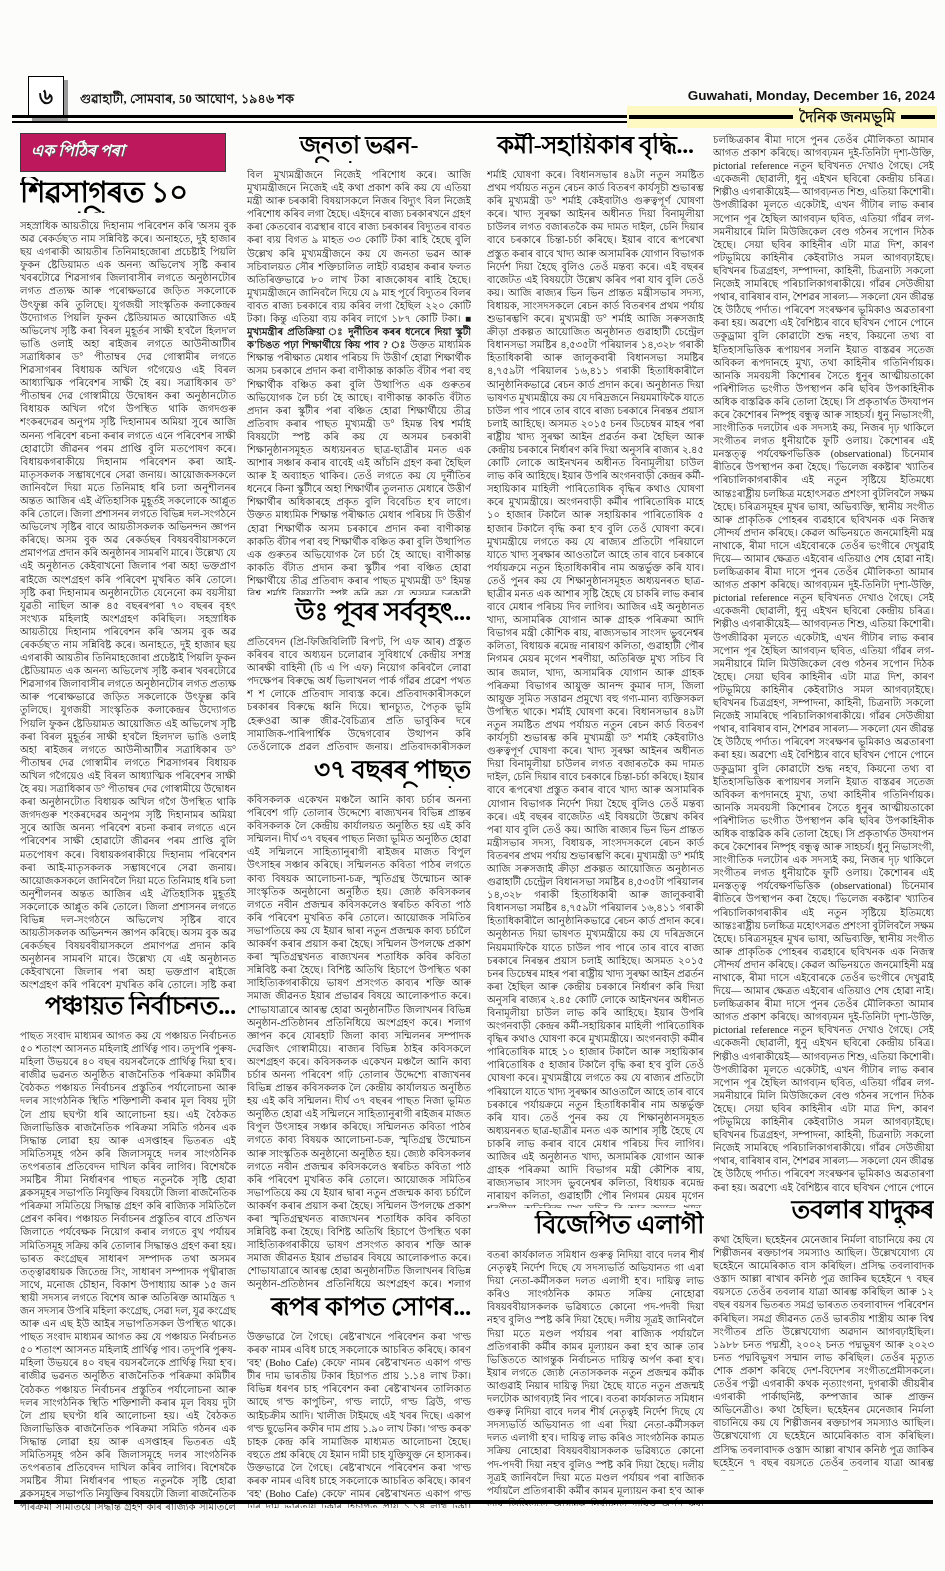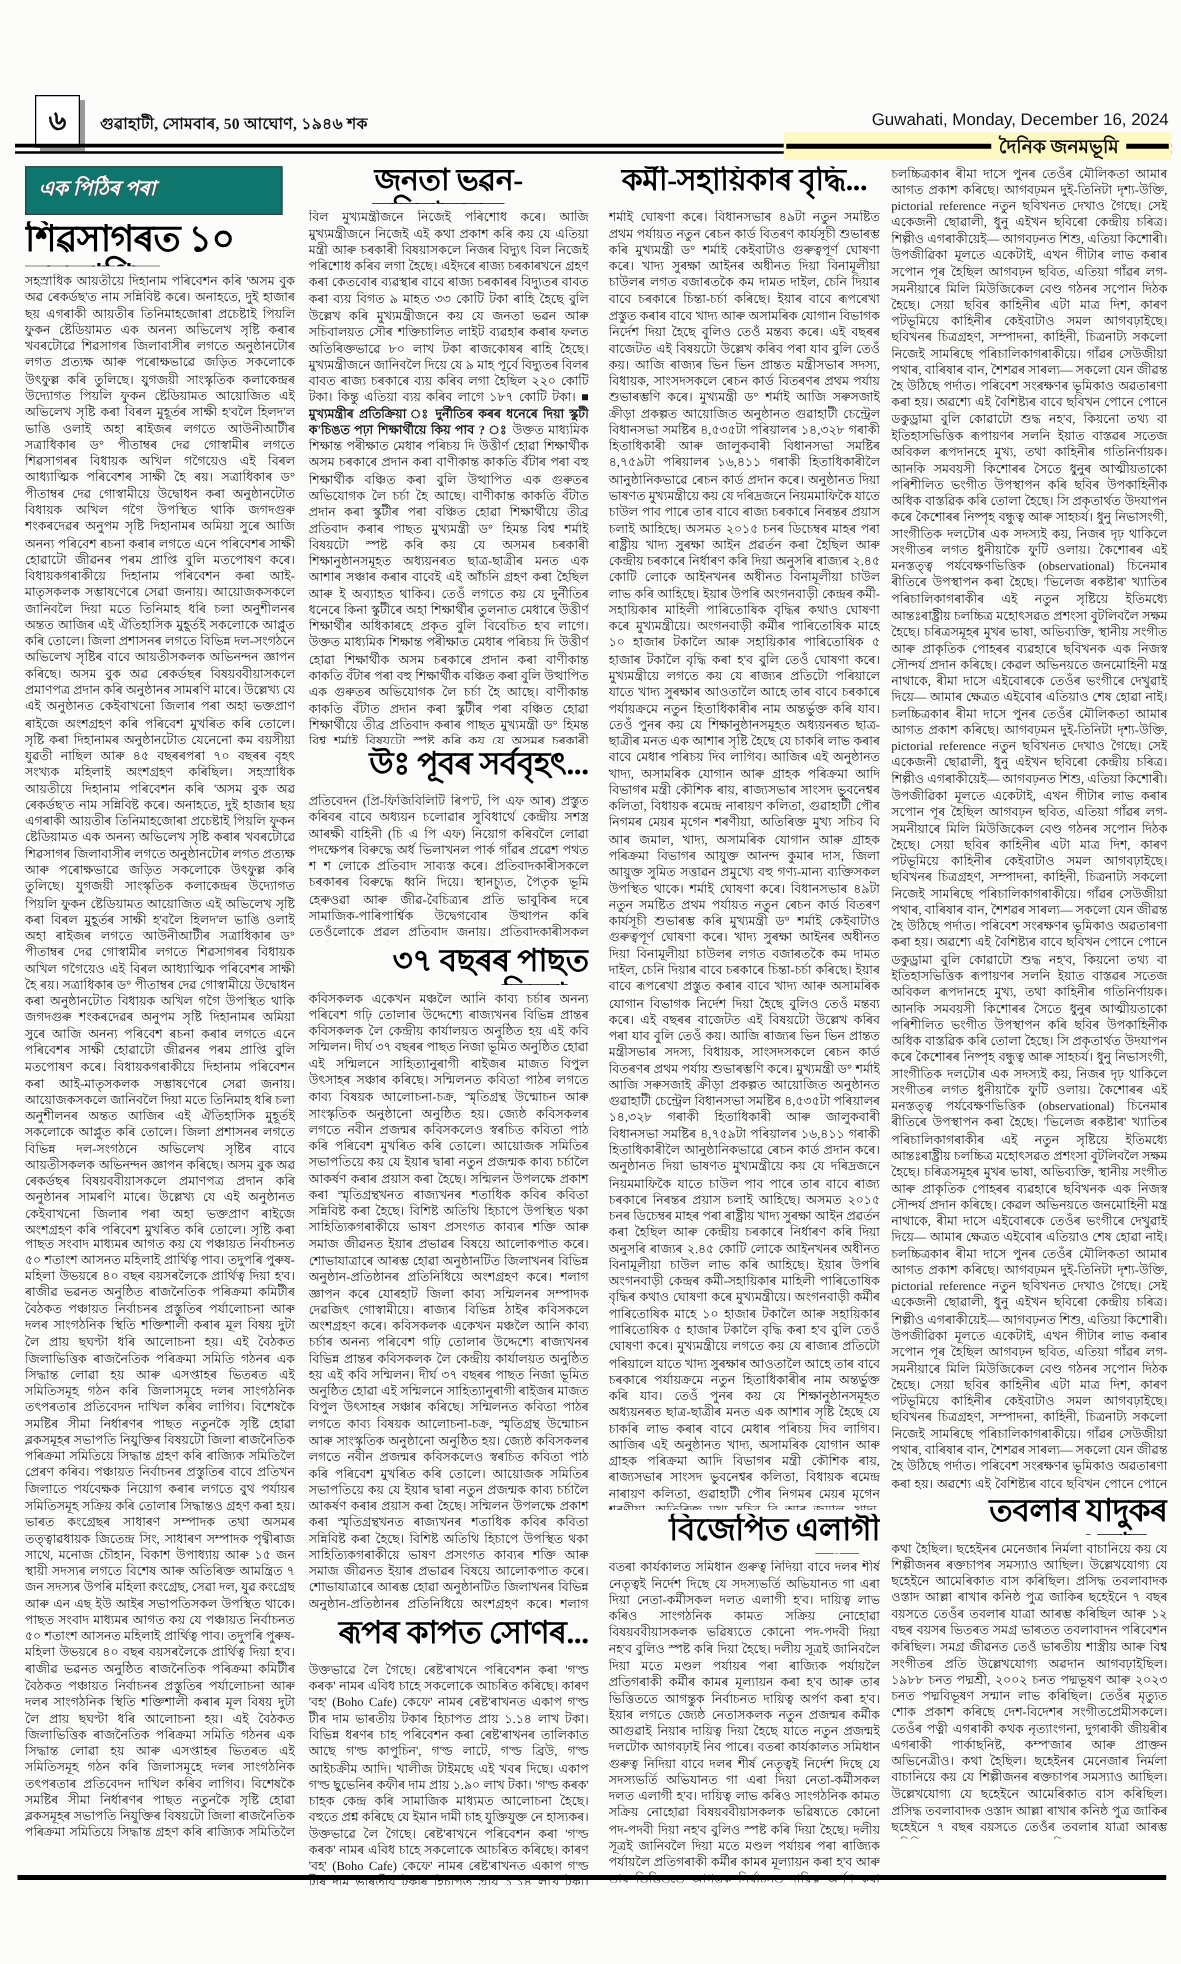--- a/index.html
+++ b/index.html
@@ -19,42 +19,42 @@
     display:flex; align-items:center; justify-content:center;
     font-size:22px; font-weight:bold;
   }
   .dateline-as{
     position:absolute; left:80px; top:90px;
     font-size:12.5px; font-weight:bold; letter-spacing:.2px;
   }
   .dateline-en{
     position:absolute; right:10px; top:88px;
     font-family:"Liberation Sans","DejaVu Sans",sans-serif;
-    font-size:13.5px; font-weight:normal;
+    font-size:13.5px; font-weight:bold;
   }
   .top-rule{
     position:absolute; left:12px; right:8px; top:115px;
     height:8px; border-top:3px solid #000; border-bottom:2px solid #000;
   }
   .masthead-wrap{
     position:absolute; right:8px; top:106px; width:310px; height:22px;
     background:#fef9c3; display:flex; align-items:center; gap:6px;
     padding:0 2px;
   }
   .mast-line{ flex:1; height:4px; background:#000; }
   .mast-line.short{ flex:0 0 34px; }
   .masthead-text{ font-size:15px; font-weight:bold; white-space:nowrap; }
   
   .col{ position:absolute; top:133px; }
   #col1{ left:20px;  width:216px; }
   #col2{ left:247px; width:224px; }
   #col3{ left:487px; width:217px; }
   #col4{ left:713px; width:221px; }
   .kicker{
-    width:206px; background:#0f766e; color:#fff;
+    width:206px; background:#be185d; color:#fff;
     border:1px solid #3c3c3c;
     font-style:italic; font-weight:bold; font-size:16px;
     padding:4px 10px 6px 10px; margin-bottom:5px;
     text-shadow:1px 1px 0 #555;
   }
   .hl{ font-weight:bold; color:#000; line-height:1.08; overflow:hidden; }
   .hl-main{ font-size:29px; height:36px; margin-bottom:6px; letter-spacing:-.5px; }
   .hl-top{  font-size:24px; height:30px; text-align:center; margin-bottom:5px; letter-spacing:-.3px; }
   .hl-sub{  font-size:25px; height:32px; text-align:right; margin:3px 0 5px 0; letter-spacing:-.3px; }
   .body-text{
@@ -81,20 +81,21 @@
   <span class="masthead-text">দৈনিক জনমভূমি</span>
   <div class="mast-line short"></div>
 </div>
 
 <div class="col" id="col1">
   <div class="kicker">
     <span>এক পিঠিৰ পৰা</span>
   </div>
   <h1 class="hl hl-main">শিৱসাগৰত ১০ সহস্ৰাধিক...</h1>
   <div class="body-text" style="height:770px">সহস্ৰাধিক আয়তীয়ে দিহানাম পৰিবেশন কৰি 'অসম বুক অৱ ৰেকৰ্ডছ'ত নাম সন্নিবিষ্ট কৰে। অনাহতে, দুই হাজাৰ ছয় এগৰাকী আয়তীৰ তিনিমাহজোৰা প্ৰচেষ্টাই পিয়লি ফুকন ষ্টেডিয়ামত এক অনন্য অভিলেখ সৃষ্টি কৰাৰ খবৰটোৱে শিৱসাগৰ জিলাবাসীৰ লগতে অনুষ্ঠানটোৰ লগত প্ৰত্যক্ষ আৰু পৰোক্ষভাৱে জড়িত সকলোকে উৎফুল্ল কৰি তুলিছে। যুগজয়ী সাংস্কৃতিক কলাকেন্দ্ৰৰ উদ্যোগত পিয়লি ফুকন ষ্টেডিয়ামত আয়োজিত এই অভিলেখ সৃষ্টি কৰা বিৰল মুহূৰ্তৰ সাক্ষী হ'বলৈ হিলদ'ল ভাঙি ওলাই অহা ৰাইজৰ লগতে আউনীআটীৰ সত্ৰাধিকাৰ ড° পীতাম্বৰ দেৱ গোস্বামীৰ লগতে শিৱসাগৰৰ বিধায়ক অখিল গগৈয়েও এই বিৰল আধ্যাত্মিক পৰিবেশৰ সাক্ষী হৈ ৰয়। সত্ৰাধিকাৰ ড° পীতাম্বৰ দেৱ গোস্বামীয়ে উদ্বোধন কৰা অনুষ্ঠানটোত বিধায়ক অখিল গগৈ উপস্থিত থাকি জগদগুৰু শংকৰদেৱৰ অনুপম সৃষ্টি দিহানামৰ অমিয়া সুৰে আজি অনন্য পৰিবেশ ৰচনা কৰাৰ লগতে এনে পৰিবেশৰ সাক্ষী হোৱাটো জীৱনৰ পৰম প্ৰাপ্তি বুলি মতপোষণ কৰে। বিধায়কগৰাকীয়ে দিহানাম পৰিবেশন কৰা আই-মাতৃসকলক সম্ভাষণেৰে সেৱা জনায়। আয়োজকসকলে জানিবলৈ দিয়া মতে তিনিমাহ ধৰি চলা অনুশীলনৰ অন্তত আজিৰ এই ঐতিহাসিক মুহূৰ্তই সকলোকে আপ্লুত কৰি তোলে। জিলা প্ৰশাসনৰ লগতে বিভিন্ন দল-সংগঠনে অভিলেখ সৃষ্টিৰ বাবে আয়তীসকলক অভিনন্দন জ্ঞাপন কৰিছে। অসম বুক অৱ ৰেকৰ্ডছৰ বিষয়ববীয়াসকলে প্ৰমাণপত্ৰ প্ৰদান কৰি অনুষ্ঠানৰ সামৰণি মাৰে। উল্লেখ্য যে এই অনুষ্ঠানত কেইবাখনো জিলাৰ পৰা অহা ভক্তপ্ৰাণ ৰাইজে অংশগ্ৰহণ কৰি পৰিবেশ মুখৰিত কৰি তোলে। সৃষ্টি কৰা দিহানামৰ অনুষ্ঠানটোত যেনেনো কম বয়সীয়া যুৱতী নাছিল আৰু ৪৫ বছৰৰপৰা ৭০ বছৰৰ বৃহৎ সংখ্যক মহিলাই অংশগ্ৰহণ কৰিছিল। সহস্ৰাধিক আয়তীয়ে দিহানাম পৰিবেশন কৰি 'অসম বুক অৱ ৰেকৰ্ডছ'ত নাম সন্নিবিষ্ট কৰে। অনাহতে, দুই হাজাৰ ছয় এগৰাকী আয়তীৰ তিনিমাহজোৰা প্ৰচেষ্টাই পিয়লি ফুকন ষ্টেডিয়ামত এক অনন্য অভিলেখ সৃষ্টি কৰাৰ খবৰটোৱে শিৱসাগৰ জিলাবাসীৰ লগতে অনুষ্ঠানটোৰ লগত প্ৰত্যক্ষ আৰু পৰোক্ষভাৱে জড়িত সকলোকে উৎফুল্ল কৰি তুলিছে। যুগজয়ী সাংস্কৃতিক কলাকেন্দ্ৰৰ উদ্যোগত পিয়লি ফুকন ষ্টেডিয়ামত আয়োজিত এই অভিলেখ সৃষ্টি কৰা বিৰল মুহূৰ্তৰ সাক্ষী হ'বলৈ হিলদ'ল ভাঙি ওলাই অহা ৰাইজৰ লগতে আউনীআটীৰ সত্ৰাধিকাৰ ড° পীতাম্বৰ দেৱ গোস্বামীৰ লগতে শিৱসাগৰৰ বিধায়ক অখিল গগৈয়েও এই বিৰল আধ্যাত্মিক পৰিবেশৰ সাক্ষী হৈ ৰয়। সত্ৰাধিকাৰ ড° পীতাম্বৰ দেৱ গোস্বামীয়ে উদ্বোধন কৰা অনুষ্ঠানটোত বিধায়ক অখিল গগৈ উপস্থিত থাকি জগদগুৰু শংকৰদেৱৰ অনুপম সৃষ্টি দিহানামৰ অমিয়া সুৰে আজি অনন্য পৰিবেশ ৰচনা কৰাৰ লগতে এনে পৰিবেশৰ সাক্ষী হোৱাটো জীৱনৰ পৰম প্ৰাপ্তি বুলি মতপোষণ কৰে। বিধায়কগৰাকীয়ে দিহানাম পৰিবেশন কৰা আই-মাতৃসকলক সম্ভাষণেৰে সেৱা জনায়। আয়োজকসকলে জানিবলৈ দিয়া মতে তিনিমাহ ধৰি চলা অনুশীলনৰ অন্তত আজিৰ এই ঐতিহাসিক মুহূৰ্তই সকলোকে আপ্লুত কৰি তোলে। জিলা প্ৰশাসনৰ লগতে বিভিন্ন দল-সংগঠনে অভিলেখ সৃষ্টিৰ বাবে আয়তীসকলক অভিনন্দন জ্ঞাপন কৰিছে। অসম বুক অৱ ৰেকৰ্ডছৰ বিষয়ববীয়াসকলে প্ৰমাণপত্ৰ প্ৰদান কৰি অনুষ্ঠানৰ সামৰণি মাৰে। উল্লেখ্য যে এই অনুষ্ঠানত কেইবাখনো জিলাৰ পৰা অহা ভক্তপ্ৰাণ ৰাইজে অংশগ্ৰহণ কৰি পৰিবেশ মুখৰিত কৰি তোলে। সৃষ্টি কৰা দিহানামৰ অনুষ্ঠানটোত যেনেনো কম বয়সীয়া যুৱতী নাছিল আৰু ৪৫ বছৰৰপৰা ৭০ বছৰৰ বৃহৎ সংখ্যক মহিলাই অংশগ্ৰহণ কৰিছিল।</div>
+  <h2 class="hl hl-sub">পঞ্চায়ত নিৰ্বাচনত...</h2>
   <div class="body-text" style="height:483px">পাছত সংবাদ মাধ্যমৰ আগত কয় যে পঞ্চায়ত নিৰ্বাচনত ৫০ শতাংশ আসনত মহিলাই প্ৰাৰ্থিত্ব পাব। তদুপৰি পুৰুষ-মহিলা উভয়ৰে ৪০ বছৰ বয়সৰলৈকে প্ৰাৰ্থিত্ব দিয়া হ'ব। ৰাজীৱ ভৱনত অনুষ্ঠিত ৰাজনৈতিক পৰিক্ৰমা কমিটীৰ বৈঠকত পঞ্চায়ত নিৰ্বাচনৰ প্ৰস্তুতিৰ পৰ্যালোচনা আৰু দলৰ সাংগঠনিক স্থিতি শক্তিশালী কৰাৰ মূল বিষয় দুটা লৈ প্ৰায় ছঘণ্টা ধৰি আলোচনা হয়। এই বৈঠকত জিলাভিত্তিক ৰাজনৈতিক পৰিক্ৰমা সমিতি গঠনৰ এক সিদ্ধান্ত লোৱা হয় আৰু এসপ্তাহৰ ভিতৰত এই সমিতিসমূহ গঠন কৰি জিলাসমূহে দলৰ সাংগঠনিক তৎপৰতাৰ প্ৰতিবেদন দাখিল কৰিব লাগিব। বিশেষকৈ সমষ্টিৰ সীমা নিৰ্ধাৰণৰ পাছত নতুনকৈ সৃষ্টি হোৱা ব্লকসমূহৰ সভাপতি নিযুক্তিৰ বিষয়টো জিলা ৰাজনৈতিক পৰিক্ৰমা সমিতিয়ে সিদ্ধান্ত গ্ৰহণ কৰি ৰাজ্যিক সমিতিলৈ প্ৰেৰণ কৰিব। পঞ্চায়ত নিৰ্বাচনৰ প্ৰস্তুতিৰ বাবে প্ৰতিখন জিলাতে পৰ্যবেক্ষক নিয়োগ কৰাৰ লগতে বুথ পৰ্যায়ৰ সমিতিসমূহ সক্ৰিয় কৰি তোলাৰ সিদ্ধান্তও গ্ৰহণ কৰা হয়। ভাৰত কংগ্ৰেছৰ সাধাৰণ সম্পাদক তথা অসমৰ তত্ত্বাৱধায়ক জিতেন্দ্ৰ সিং, সাধাৰণ সম্পাদক পৃথ্বীৰাজ সাথে, মনোজ চৌহান, বিকাশ উপাধ্যায় আৰু ১৫ জন স্থায়ী সদস্যৰ লগতে বিশেষ আৰু অতিৰিক্ত আমন্ত্ৰিত ৭ জন সদস্যৰ উপৰি মহিলা কংগ্ৰেছ, সেৱা দল, যুৱ কংগ্ৰেছ আৰু এন এছ ইউ আইৰ সভাপতিসকল উপস্থিত থাকে। পাছত সংবাদ মাধ্যমৰ আগত কয় যে পঞ্চায়ত নিৰ্বাচনত ৫০ শতাংশ আসনত মহিলাই প্ৰাৰ্থিত্ব পাব। তদুপৰি পুৰুষ-মহিলা উভয়ৰে ৪০ বছৰ বয়সৰলৈকে প্ৰাৰ্থিত্ব দিয়া হ'ব। ৰাজীৱ ভৱনত অনুষ্ঠিত ৰাজনৈতিক পৰিক্ৰমা কমিটীৰ বৈঠকত পঞ্চায়ত নিৰ্বাচনৰ প্ৰস্তুতিৰ পৰ্যালোচনা আৰু দলৰ সাংগঠনিক স্থিতি শক্তিশালী কৰাৰ মূল বিষয় দুটা লৈ প্ৰায় ছঘণ্টা ধৰি আলোচনা হয়। এই বৈঠকত জিলাভিত্তিক ৰাজনৈতিক পৰিক্ৰমা সমিতি গঠনৰ এক সিদ্ধান্ত লোৱা হয় আৰু এসপ্তাহৰ ভিতৰত এই সমিতিসমূহ গঠন কৰি জিলাসমূহে দলৰ সাংগঠনিক তৎপৰতাৰ প্ৰতিবেদন দাখিল কৰিব লাগিব। বিশেষকৈ সমষ্টিৰ সীমা নিৰ্ধাৰণৰ পাছত নতুনকৈ সৃষ্টি হোৱা ব্লকসমূহৰ সভাপতি নিযুক্তিৰ বিষয়টো জিলা ৰাজনৈতিক পৰিক্ৰমা সমিতিয়ে সিদ্ধান্ত গ্ৰহণ কৰি ৰাজ্যিক সমিতিলৈ প্ৰেৰণ কৰিব। পঞ্চায়ত নিৰ্বাচনৰ প্ৰস্তুতিৰ বাবে প্ৰতিখন জিলাতে পৰ্যবেক্ষক নিয়োগ কৰাৰ লগতে বুথ পৰ্যায়ৰ সমিতিসমূহ সক্ৰিয় কৰি তোলাৰ সিদ্ধান্তও গ্ৰহণ কৰা হয়। ভাৰত কংগ্ৰেছৰ সাধাৰণ সম্পাদক তথা অসমৰ তত্ত্বাৱধায়ক জিতেন্দ্ৰ সিং, সাধাৰণ সম্পাদক পৃথ্বীৰাজ সাথে, মনোজ চৌহান, বিকাশ উপাধ্যায় আৰু ১৫ জন স্থায়ী সদস্যৰ লগতে বিশেষ আৰু অতিৰিক্ত আমন্ত্ৰিত ৭ জন সদস্যৰ উপৰি মহিলা কংগ্ৰেছ, সেৱা দল, যুৱ কংগ্ৰেছ আৰু এন এছ ইউ আইৰ সভাপতিসকল উপস্থিত থাকে।</div>
 </div>
 
 <div class="col" id="col2">
   <h2 class="hl hl-top">জনতা ভৱন-সচিবালয়ত...</h2>
   <div class="body-text" style="height:427px">
     <span>বিল মুখ্যমন্ত্ৰীজনে নিজেই পৰিশোধ কৰে। আজি মুখ্যমন্ত্ৰীজনে নিজেই এই কথা প্ৰকাশ কৰি কয় যে এতিয়া মন্ত্ৰী আৰু চৰকাৰী বিষয়াসকলে নিজৰ বিদ্যুৎ বিল নিজেই পৰিশোধ কৰিব লগা হৈছে। এইদৰে ৰাজ্য চৰকাৰখনে গ্ৰহণ কৰা কেতবোৰ ব্যৱস্থাৰ বাবে ৰাজ্য চৰকাৰৰ বিদ্যুতৰ বাবত কৰা ব্যয় বিগত ৯ মাহত ৩৩ কোটি টকা ৰাহি হৈছে বুলি উল্লেখ কৰি মুখ্যমন্ত্ৰীজনে কয় যে জনতা ভৱন আৰু সচিবালয়ত সৌৰ শক্তিচালিত লাইট ব্যৱহাৰ কৰাৰ ফলত অতিৰিক্তভাৱে ৮০ লাখ টকা ৰাজকোষৰ ৰাহি হৈছে। মুখ্যমন্ত্ৰীজনে জানিবলৈ দিয়ে যে ৯ মাহ পূৰ্বে বিদ্যুতৰ বিলৰ বাবত ৰাজ্য চৰকাৰে ব্যয় কৰিব লগা হৈছিল ২২০ কোটি টকা। কিন্তু এতিয়া ব্যয় কৰিব লাগে ১৮৭ কোটি টকা। </span>
     <b class="inline-head">■ মুখ্যমন্ত্ৰীৰ প্ৰতিক্ৰিয়া ঃ দুৰ্নীতিৰ কৰৰ ধনেৰে দিয়া স্কুটী ক'চিঙত পঢ়া শিক্ষাৰ্থীয়ে কিয় পাব ? ঃ </b>
     <span>উক্তত মাধ্যমিক শিক্ষান্ত পৰীক্ষাত মেধাৰ পৰিচয় দি উত্তীৰ্ণ হোৱা শিক্ষাৰ্থীক অসম চৰকাৰে প্ৰদান কৰা বাণীকান্ত কাকতি বঁটাৰ পৰা বহু শিক্ষাৰ্থীক বঞ্চিত কৰা বুলি উত্থাপিত এক গুৰুতৰ অভিযোগক লৈ চৰ্চা হৈ আছে। বাণীকান্ত কাকতি বঁটাত প্ৰদান কৰা স্কুটীৰ পৰা বঞ্চিত হোৱা শিক্ষাৰ্থীয়ে তীব্ৰ প্ৰতিবাদ কৰাৰ পাছত মুখ্যমন্ত্ৰী ড° হিমন্ত বিশ্ব শৰ্মাই বিষয়টো স্পষ্ট কৰি কয় যে অসমৰ চৰকাৰী শিক্ষানুষ্ঠানসমূহত অধ্যয়নৰত ছাত্ৰ-ছাত্ৰীৰ মনত এক আশাৰ সঞ্চাৰ কৰাৰ বাবেই এই আঁচনি গ্ৰহণ কৰা হৈছিল আৰু ই অব্যাহত থাকিব। তেওঁ লগতে কয় যে দুৰ্নীতিৰ ধনেৰে কিনা স্কুটীৰে অহা শিক্ষাৰ্থীৰ তুলনাত মেধাৰে উত্তীৰ্ণ শিক্ষাৰ্থীৰ অধিকাৰহে প্ৰকৃত বুলি বিবেচিত হ'ব লাগে। উক্তত মাধ্যমিক শিক্ষান্ত পৰীক্ষাত মেধাৰ পৰিচয় দি উত্তীৰ্ণ হোৱা শিক্ষাৰ্থীক অসম চৰকাৰে প্ৰদান কৰা বাণীকান্ত কাকতি বঁটাৰ পৰা বহু শিক্ষাৰ্থীক বঞ্চিত কৰা বুলি উত্থাপিত এক গুৰুতৰ অভিযোগক লৈ চৰ্চা হৈ আছে। বাণীকান্ত কাকতি বঁটাত প্ৰদান কৰা স্কুটীৰ পৰা বঞ্চিত হোৱা শিক্ষাৰ্থীয়ে তীব্ৰ প্ৰতিবাদ কৰাৰ পাছত মুখ্যমন্ত্ৰী ড° হিমন্ত বিশ্ব শৰ্মাই বিষয়টো স্পষ্ট কৰি কয় যে অসমৰ চৰকাৰী শিক্ষানুষ্ঠানসমূহত অধ্যয়নৰত ছাত্ৰ-ছাত্ৰীৰ মনত এক আশাৰ সঞ্চাৰ কৰাৰ বাবেই এই আঁচনি গ্ৰহণ কৰা হৈছিল আৰু ই অব্যাহত থাকিব। তেওঁ লগতে কয় যে দুৰ্নীতিৰ ধনেৰে কিনা স্কুটীৰে অহা শিক্ষাৰ্থীৰ তুলনাত মেধাৰে উত্তীৰ্ণ শিক্ষাৰ্থীৰ অধিকাৰহে প্ৰকৃত বুলি বিবেচিত হ'ব লাগে।</span>
   </div>

